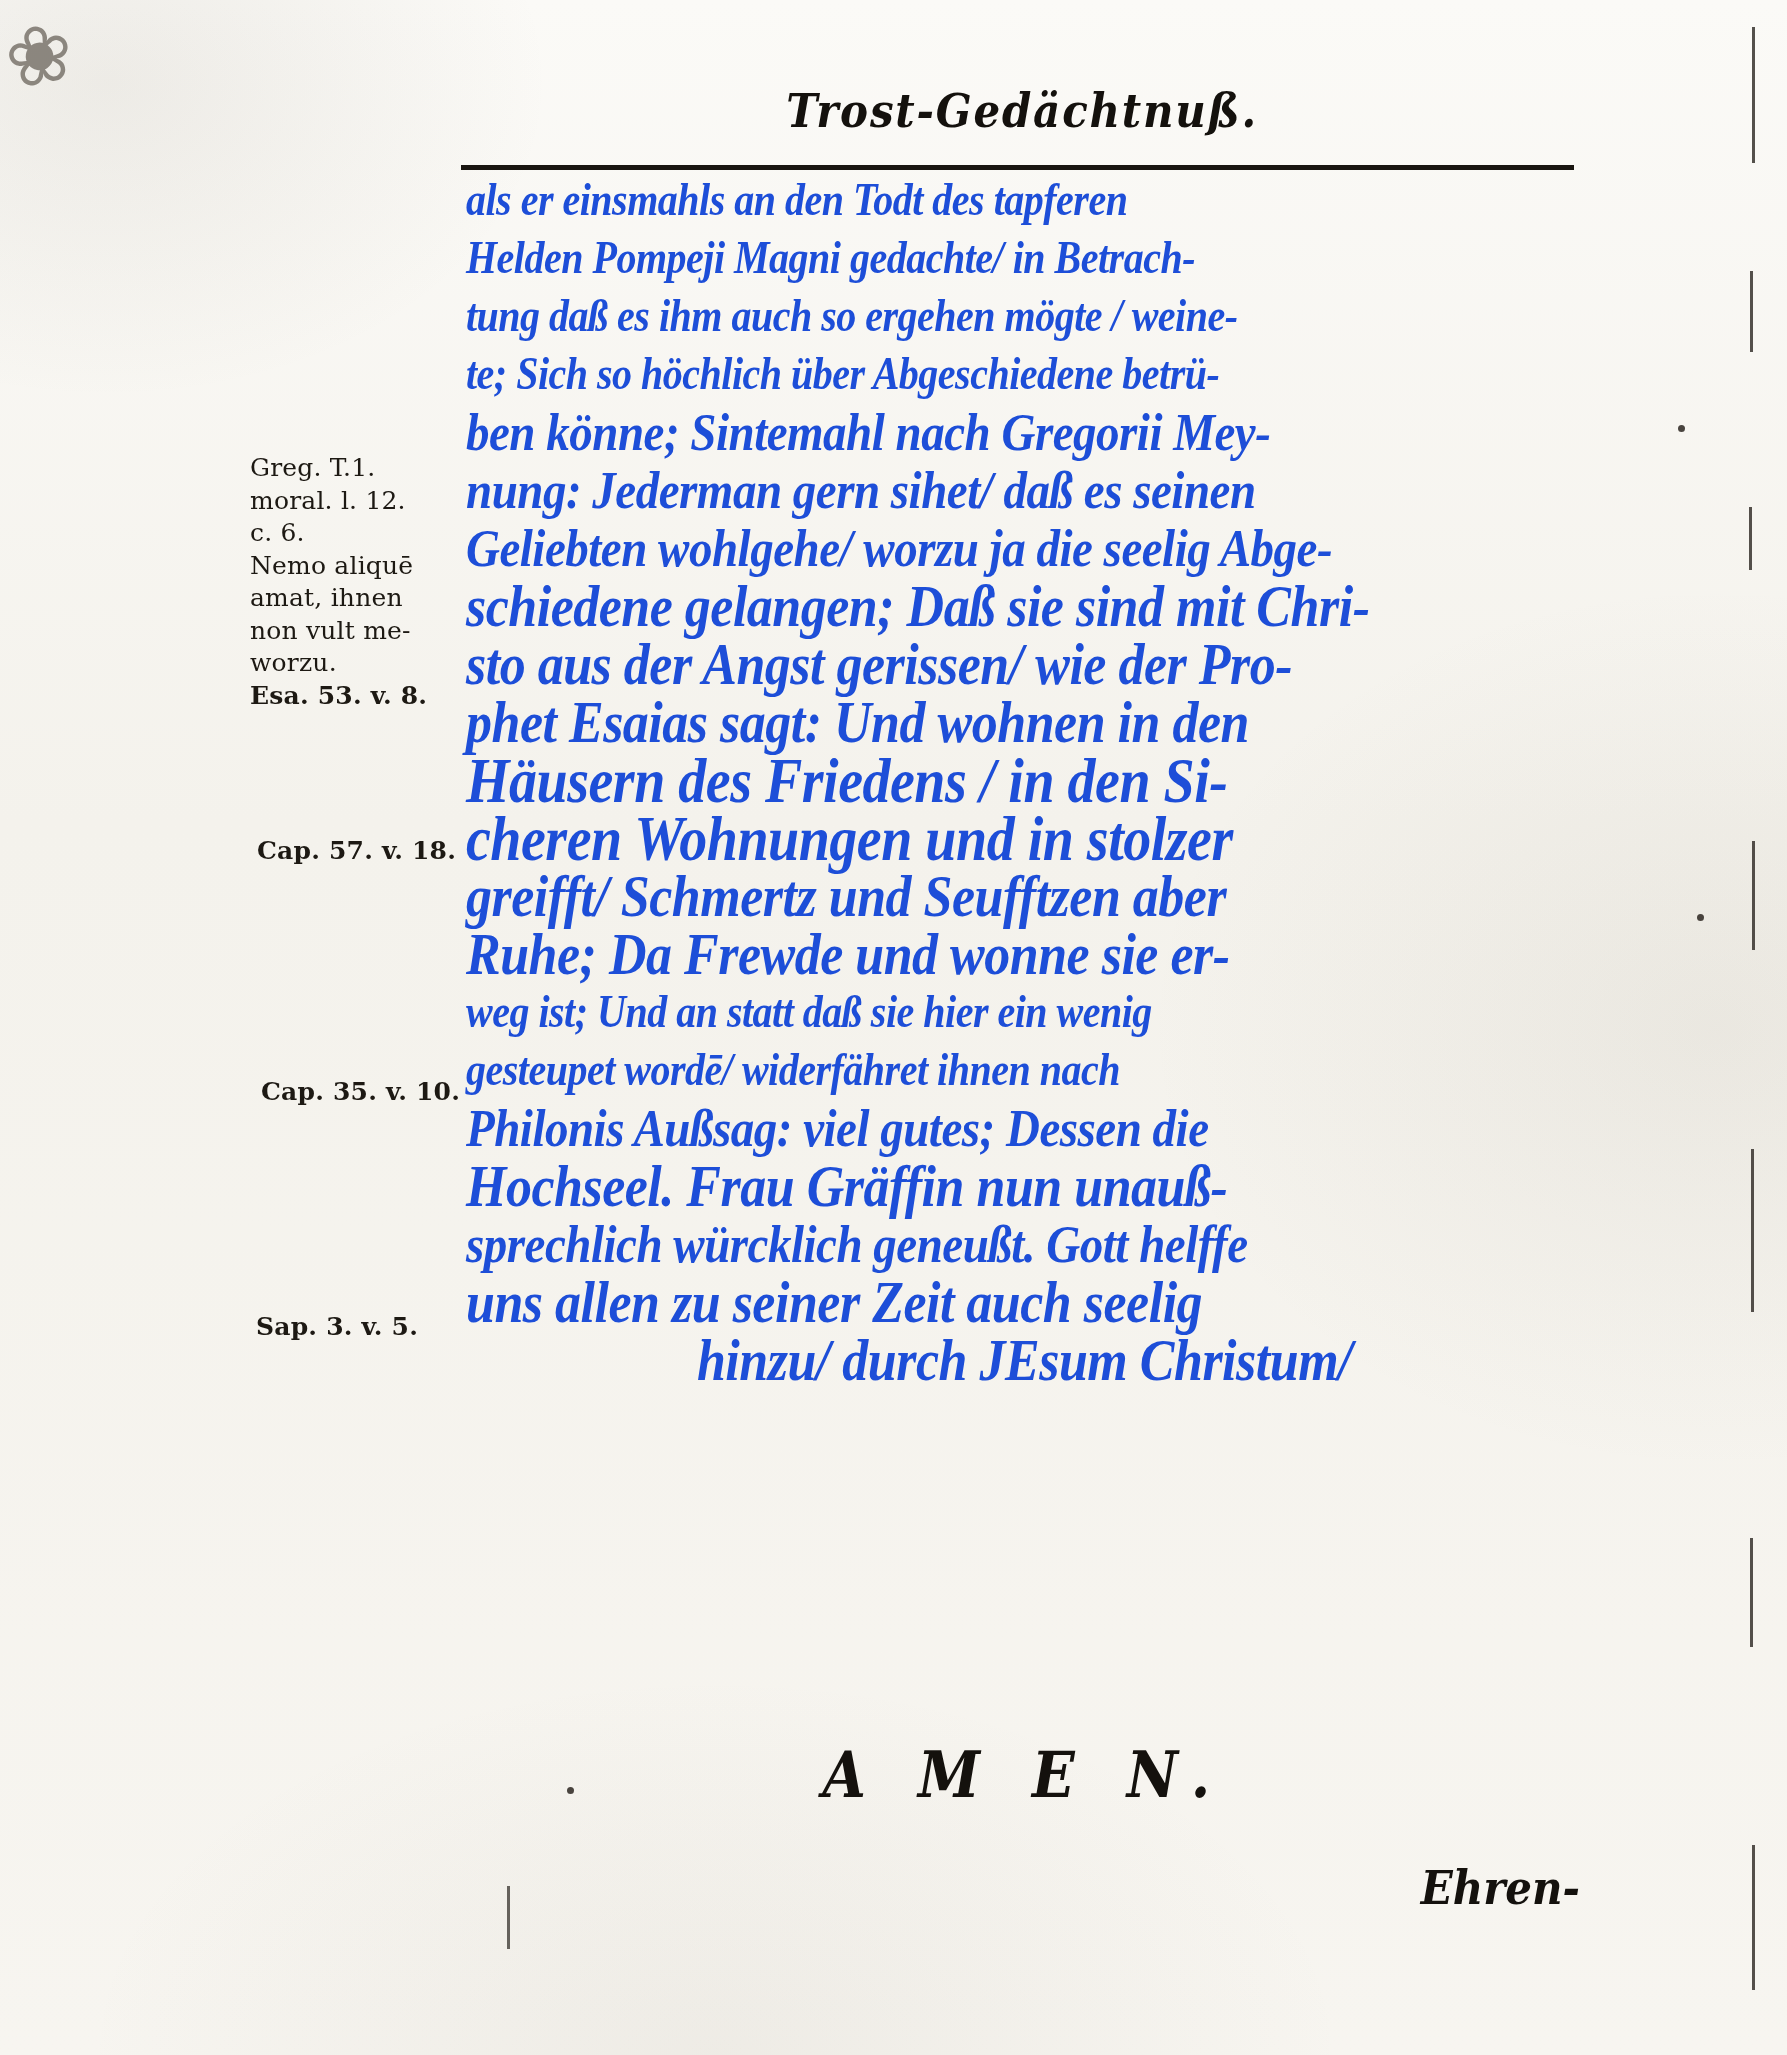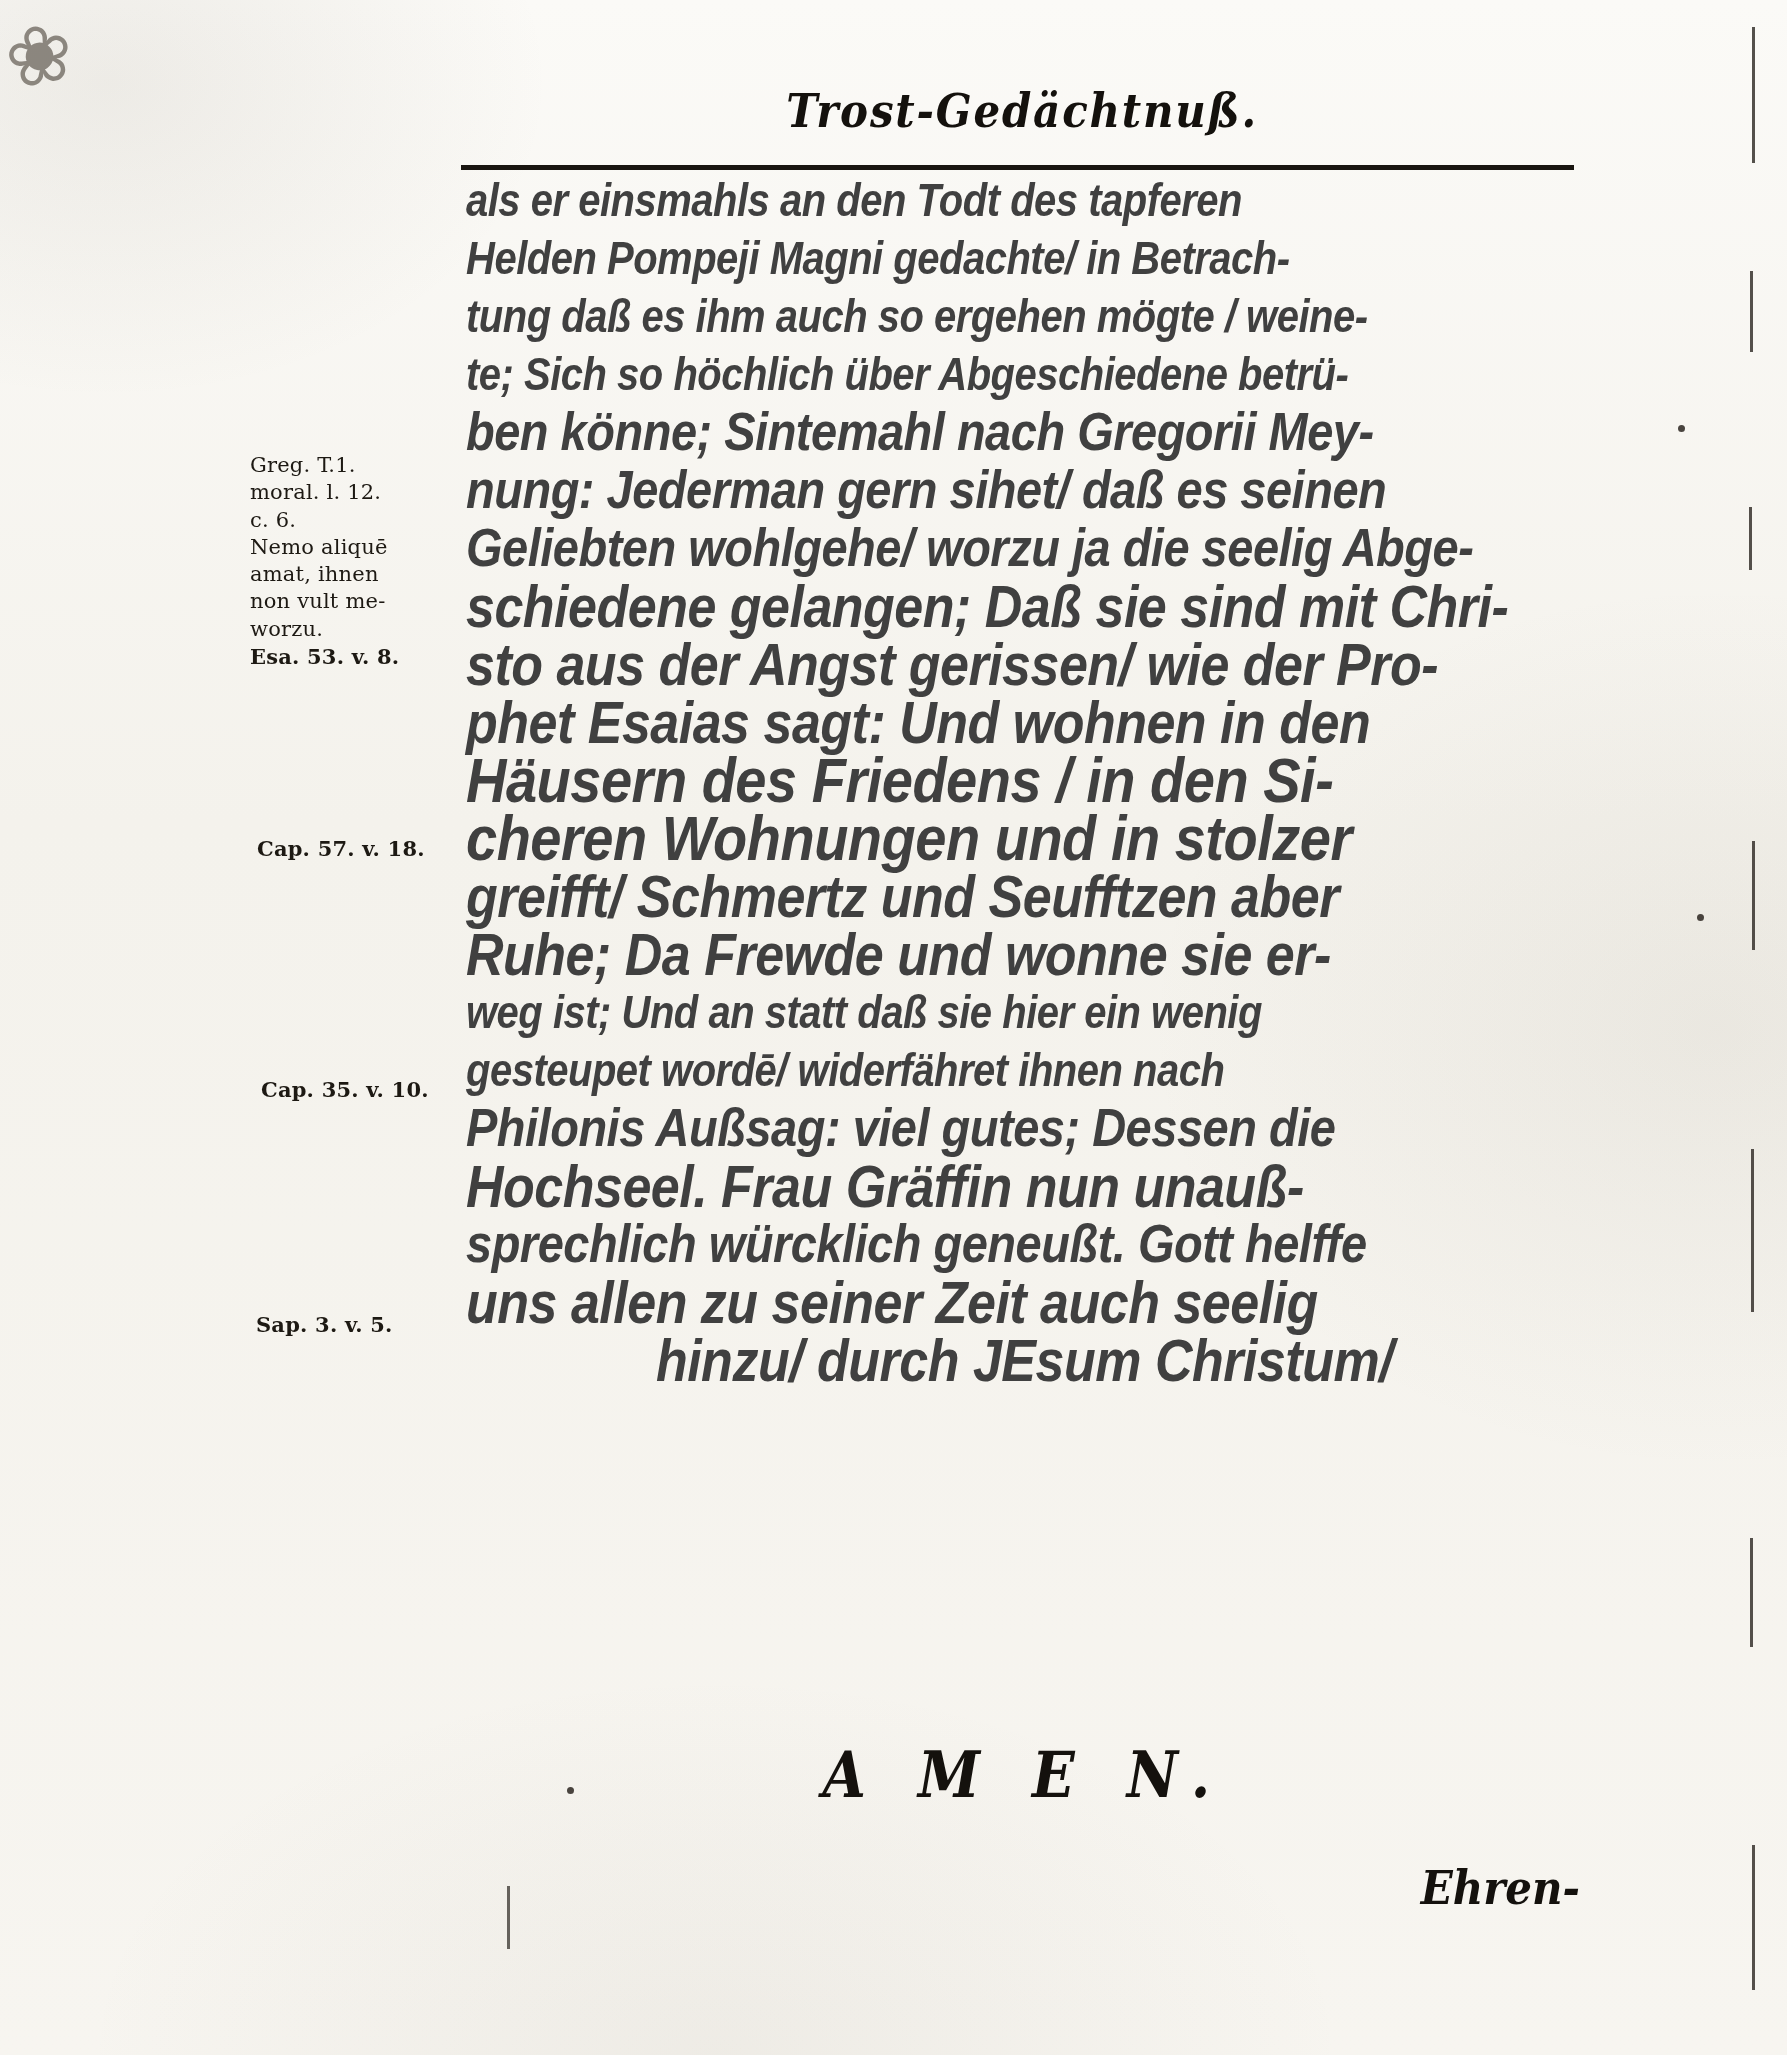--- a/index.html
+++ b/index.html
@@ -59,21 +59,21 @@
 
   
   .margin-col {
     position: absolute;
     left: 250px;
     top: 452px;
     width: 194px;
   }
   .note {
     font-family: "DejaVu Serif", serif;
-    font-size: 21px;
+    font-size: 25px;
     line-height: 1.30;
     color: #1d1913;
     letter-spacing: 0.2px;
   }
   .note + .note { margin-top: 16px; }
   .note-line { white-space: nowrap; }
 
   .note-blk-2 { position: absolute; left: 257px; top: 819px; width: 199px; }
   .note-blk-3 { position: absolute; left: 261px; top: 1060px; width: 199px; }
   .note-blk-4 { position: absolute; left: 256px; top: 1295px; width: 199px; }
@@ -82,22 +82,22 @@
   
   .body-col {
     position: absolute;
     left: 466px;
     top: 177px;
     width: 1117px;
   }
   .line {
     display: block;
     white-space: nowrap;
-    font-family: Liberation Sans, sans-serif;
-    color: #404040;
+    font-family: Liberation Serif, serif;
+    color: #1d4ed8;
     margin: 0;
   }
   
   .fk {
     font-weight: bold;
     font-style: italic;
     letter-spacing: -0.5px;
     transform: scaleY(1.14);
     transform-origin: left bottom;
     display: inline-block;

